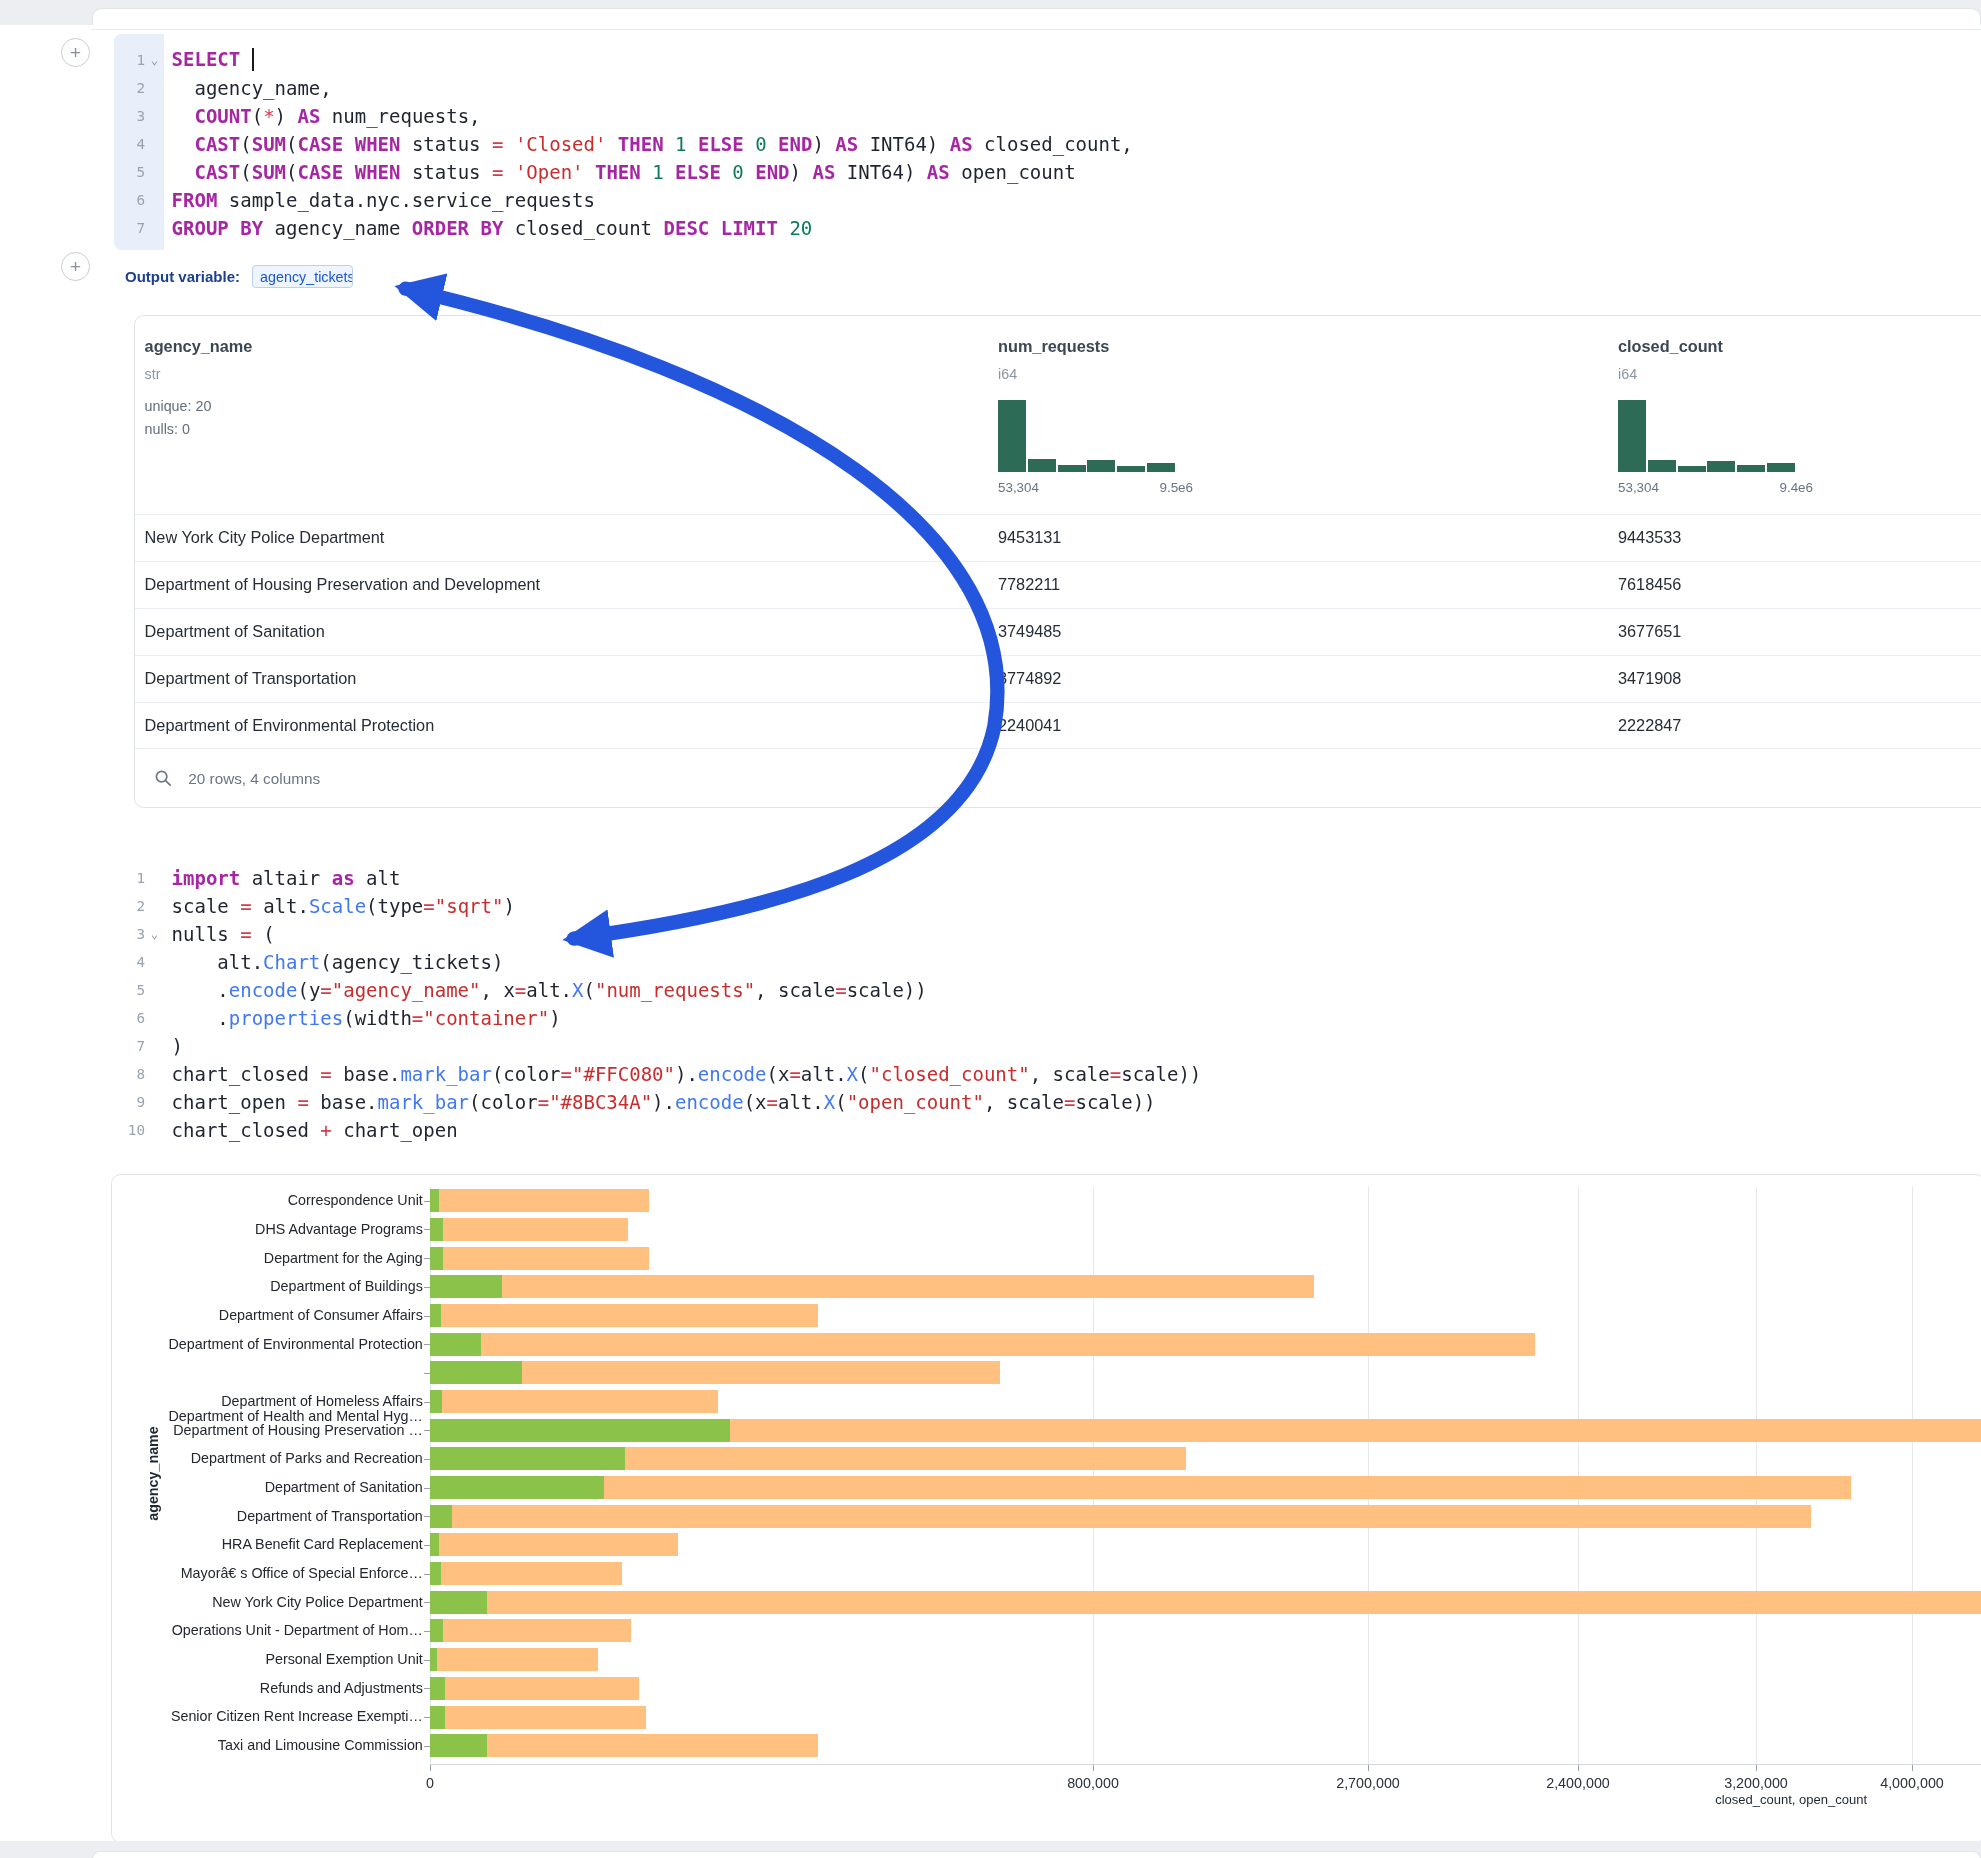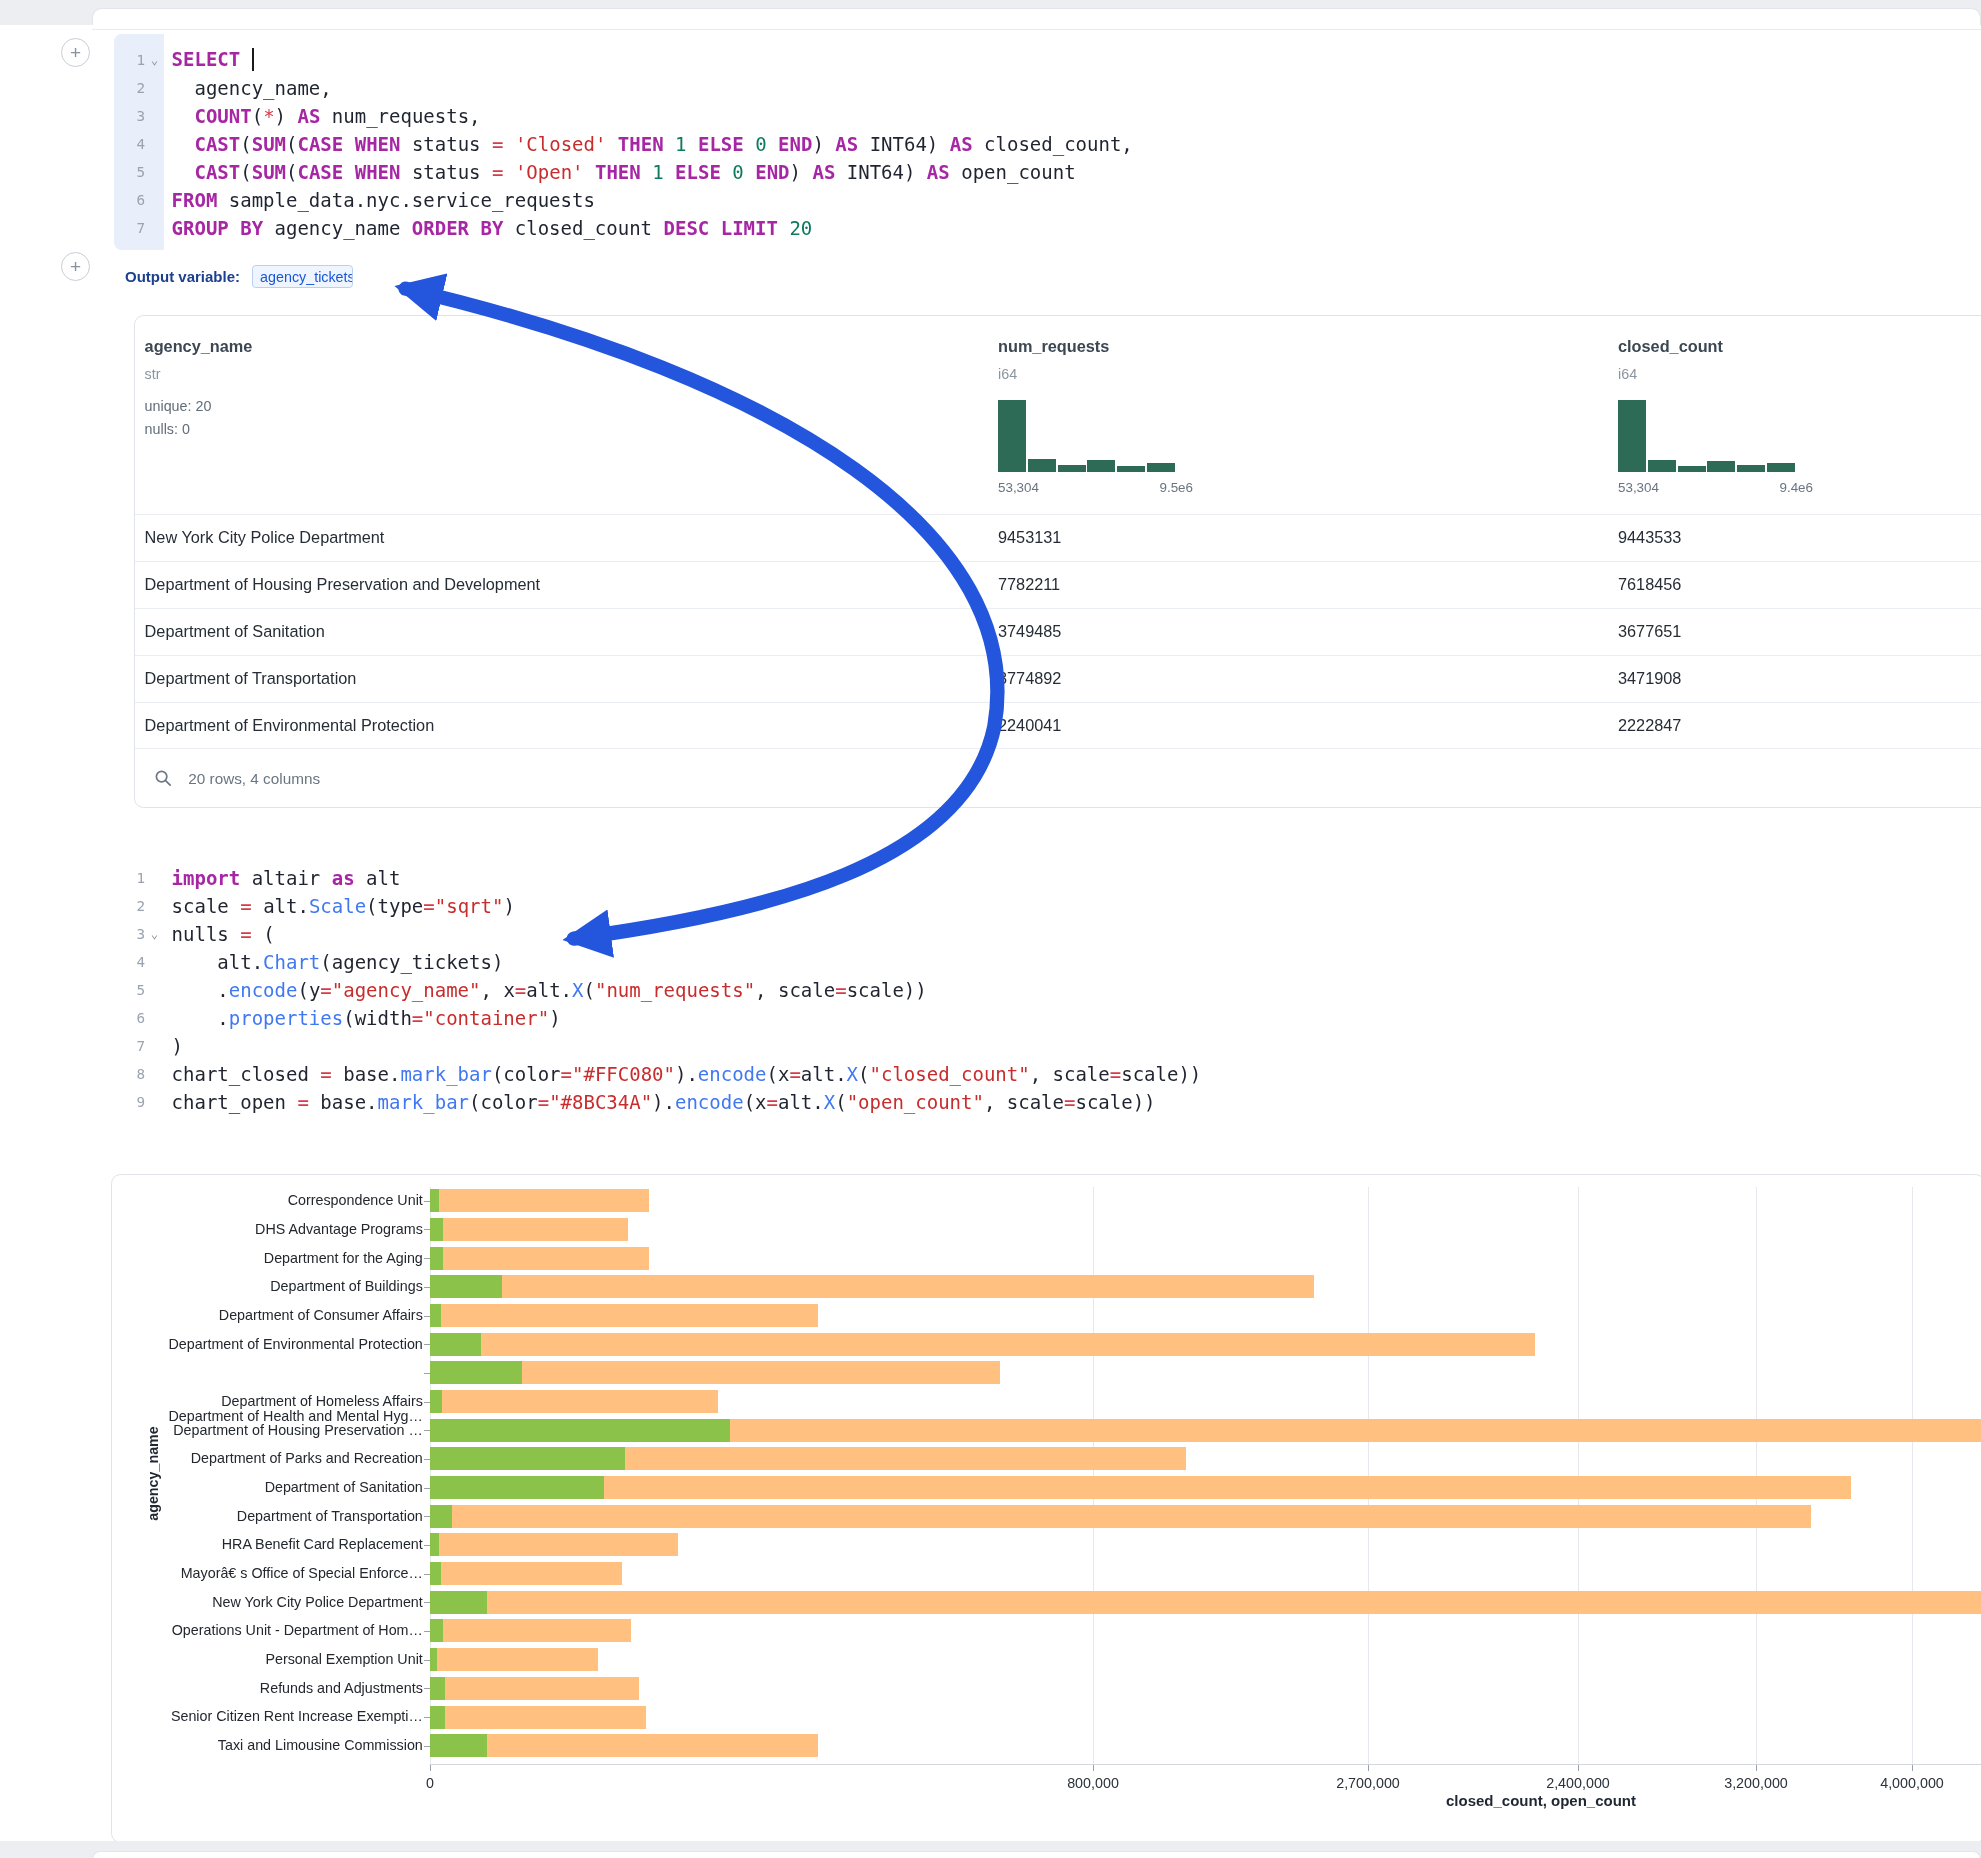--- a/index.html
+++ b/index.html
@@ -67,22 +67,22 @@
     border:1px solid #e0e4e9;border-radius:9.6px;background:#fff;overflow:hidden}
   .gridline{position:absolute;top:11.5px;height:577px;width:1px;background:#e5e8ec}
   .axis-bottom{position:absolute;left:318px;top:589px;height:1px;background:#d4d8de}
   .xtick{position:absolute;top:589px;width:1px;height:6.7px;background:#9aa1ab}
   .ytick{position:absolute;height:1px;width:6.7px;background:#9aa1ab}
   .xlabel{position:absolute;top:600px;font-size:14.3px;color:#2b323b;transform:translateX(-50%);
     white-space:nowrap}
   .ylabel{position:absolute;left:0;width:306px;text-align:right;font-size:14.3px;color:#23272e;
     white-space:nowrap;overflow:hidden}
   .bar{position:absolute;height:23px}
-  .x-title{position:absolute;left:1334px;top:617px;width:421px;text-align:left;
-    font-size:15px;font-weight:bold;color:#1f2733}
+  .x-title{position:absolute;left:1334px;top:617px;width:421px;text-align:right;
+    font-size:13px;font-weight:normal;color:#1f2733}
   .y-title{position:absolute;left:-53px;top:289px;width:191px;height:19px;text-align:center;
     font-size:14.3px;font-weight:bold;color:#1f2733;transform:rotate(-90deg)}
   
   .arrow-overlay{position:absolute;left:0;top:0;pointer-events:none;z-index:50}
   .search-icon{flex:none}
 </style>
 </head>
 <body>
 
 <div class="top-band"></div>
@@ -185,20 +185,21 @@
   <div class="code" id="py-code">
       <div class="code-line"><span class="ln">1</span><span class="chev"></span><span class="toks"><span class="tk-k">import</span><span class="tk-p"> altair </span><span class="tk-k">as</span><span class="tk-p"> alt</span></span></div>
       <div class="code-line"><span class="ln">2</span><span class="chev"></span><span class="toks"><span class="tk-p">scale </span><span class="tk-o">=</span><span class="tk-p"> alt.</span><span class="tk-f">Scale</span><span class="tk-p">(type</span><span class="tk-o">=</span><span class="tk-s">"sqrt"</span><span class="tk-p">)</span></span></div>
       <div class="code-line"><span class="ln">3</span><span class="chev">⌄</span><span class="toks"><span class="tk-p">nulls </span><span class="tk-o">=</span><span class="tk-p"> (</span></span></div>
       <div class="code-line"><span class="ln">4</span><span class="chev"></span><span class="toks"><span class="tk-p">    alt.</span><span class="tk-f">Chart</span><span class="tk-p">(agency_tickets)</span></span></div>
       <div class="code-line"><span class="ln">5</span><span class="chev"></span><span class="toks"><span class="tk-p">    .</span><span class="tk-f">encode</span><span class="tk-p">(y</span><span class="tk-o">=</span><span class="tk-s">"agency_name"</span><span class="tk-p">, x</span><span class="tk-o">=</span><span class="tk-p">alt.</span><span class="tk-f">X</span><span class="tk-p">(</span><span class="tk-s">"num_requests"</span><span class="tk-p">, scale</span><span class="tk-o">=</span><span class="tk-p">scale))</span></span></div>
       <div class="code-line"><span class="ln">6</span><span class="chev"></span><span class="toks"><span class="tk-p">    .</span><span class="tk-f">properties</span><span class="tk-p">(width</span><span class="tk-o">=</span><span class="tk-s">"container"</span><span class="tk-p">)</span></span></div>
       <div class="code-line"><span class="ln">7</span><span class="chev"></span><span class="toks"><span class="tk-p">)</span></span></div>
       <div class="code-line"><span class="ln">8</span><span class="chev"></span><span class="toks"><span class="tk-p">chart_closed </span><span class="tk-o">=</span><span class="tk-p"> base.</span><span class="tk-f">mark_bar</span><span class="tk-p">(color</span><span class="tk-o">=</span><span class="tk-s">"#FFC080"</span><span class="tk-p">).</span><span class="tk-f">encode</span><span class="tk-p">(x</span><span class="tk-o">=</span><span class="tk-p">alt.</span><span class="tk-f">X</span><span class="tk-p">(</span><span class="tk-s">"closed_count"</span><span class="tk-p">, scale</span><span class="tk-o">=</span><span class="tk-p">scale))</span></span></div>
       <div class="code-line"><span class="ln">9</span><span class="chev"></span><span class="toks"><span class="tk-p">chart_open </span><span class="tk-o">=</span><span class="tk-p"> base.</span><span class="tk-f">mark_bar</span><span class="tk-p">(color</span><span class="tk-o">=</span><span class="tk-s">"#8BC34A"</span><span class="tk-p">).</span><span class="tk-f">encode</span><span class="tk-p">(x</span><span class="tk-o">=</span><span class="tk-p">alt.</span><span class="tk-f">X</span><span class="tk-p">(</span><span class="tk-s">"open_count"</span><span class="tk-p">, scale</span><span class="tk-o">=</span><span class="tk-p">scale))</span></span></div>
+      <div class="code-line"><span class="ln">10</span><span class="chev"></span><span class="toks"><span class="tk-p">chart_closed </span><span class="tk-o">+</span><span class="tk-p"> chart_open</span></span></div>
     </div>
 </div>
 
 <div class="chart-card" id="chart-card">
   <div class="x-title">closed_count, open_count</div>
   <div class="y-title">agency_name</div>
 <div class="gridline" style="left: 318px;"></div>
     <div class="xtick" style="left: 318px;"></div>
     <div class="xlabel" style="left: 318px;">0</div>
     <div class="gridline" style="left: 981px;"></div>

